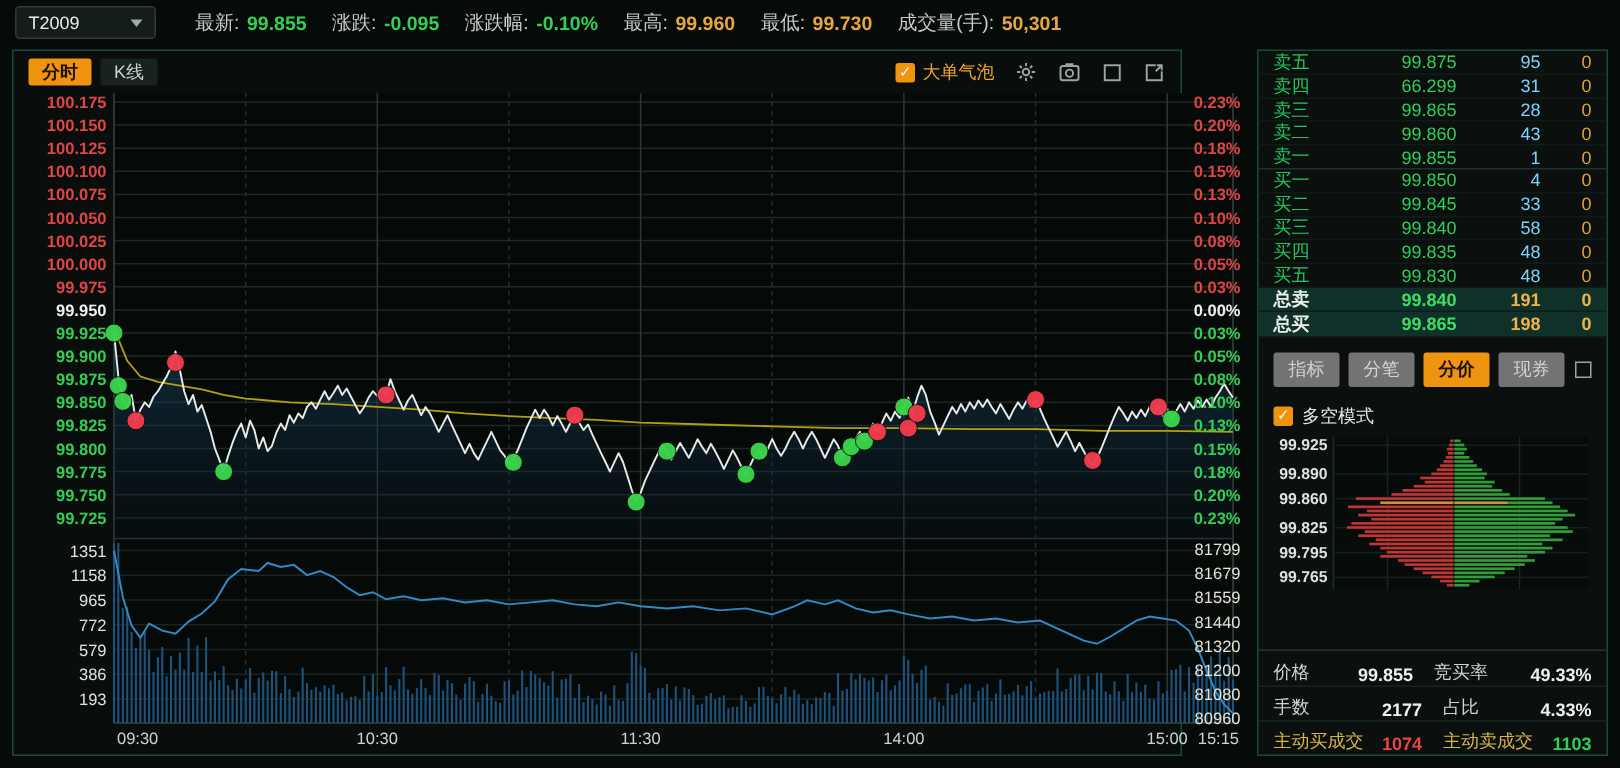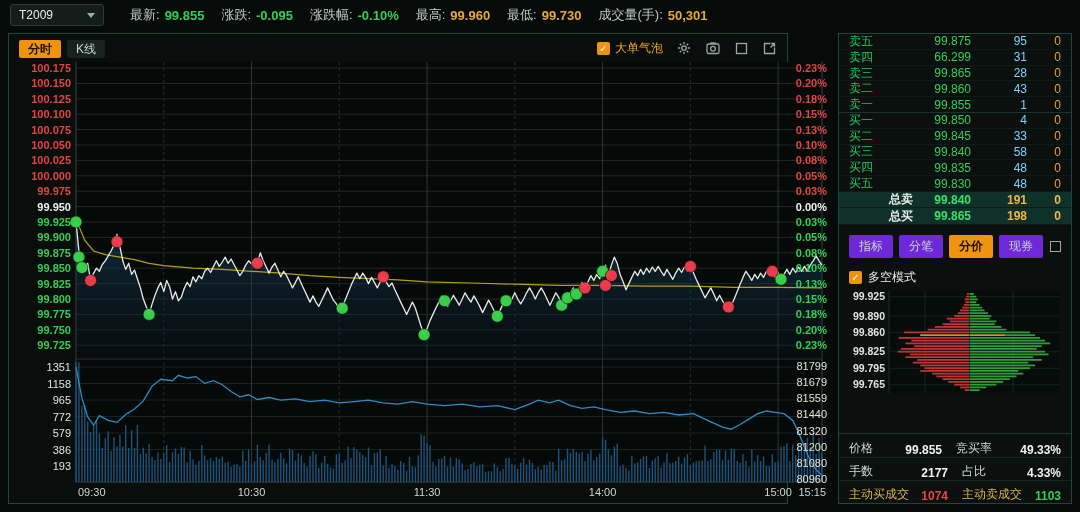--- a/index.html
+++ b/index.html
@@ -41,25 +41,25 @@
   .book-title { color:#e3aa45; font-weight:bold; font-size:13px; padding:5px 10px 3px;
     border-bottom:1px solid #152e27; }
   .brow { display:flex; align-items:center; height:15.8px; padding:0 10px; font-size:12px;
     border-bottom:1px solid #0e1b17; cursor:pointer; }
   .brow .l { width:42px; color:#22c55e; }
   .brow .p { flex:1; text-align:right; color:#2fd05a; }
   .brow .v { width:56px; text-align:right; color:#7dd3fc; }
   .brow .z { width:34px; text-align:right; color:#dfa23c; }
   .brow.mid { border-bottom:1px solid #1a332c; }
   .brow.total { background:#10302a; font-weight:bold; height:16.5px; }
-  .brow.total .l { color:#e8eee9;margin-left:40px; } .brow.total .p { color:#39e065; }
+  .brow.total .l { color:#e8eee9; } .brow.total .p { color:#39e065; }
   .brow.total .v, .brow.total .z { color:#f2b544; }
 
   .ptabs { display:flex; align-items:center; padding:10px 10px 6px; gap:6px; }
-  .ptab { font-size:12px; padding:3px 10px; border-radius:2px; background:#6d28d9;
+  .ptab { font-size:12px; padding:3px 10px; border-radius:2px; background:#737373;
     color:#ccd6d0; cursor:pointer; }
   .ptab.active { background:#f0930f; color:#1c1206; font-weight:bold; }
   .sq-icon { margin-left:auto; width:11px; height:11px; border:1.5px solid #97a8a0; cursor:pointer; }
 
   .ls-row { display:flex; align-items:center; padding:5px 10px 3px; gap:6px; cursor:pointer; }
   .ls-label { font-size:12px; color:#e6ebe6; }
   #hist-svg { display:block; margin:2px 6px 0; }
 
   .pstats { margin-top:auto; border-top:1px solid #1b3a31; }
   .ps-row { display:flex; align-items:flex-end; height:23px; padding:0 10px; font-size:12px;

